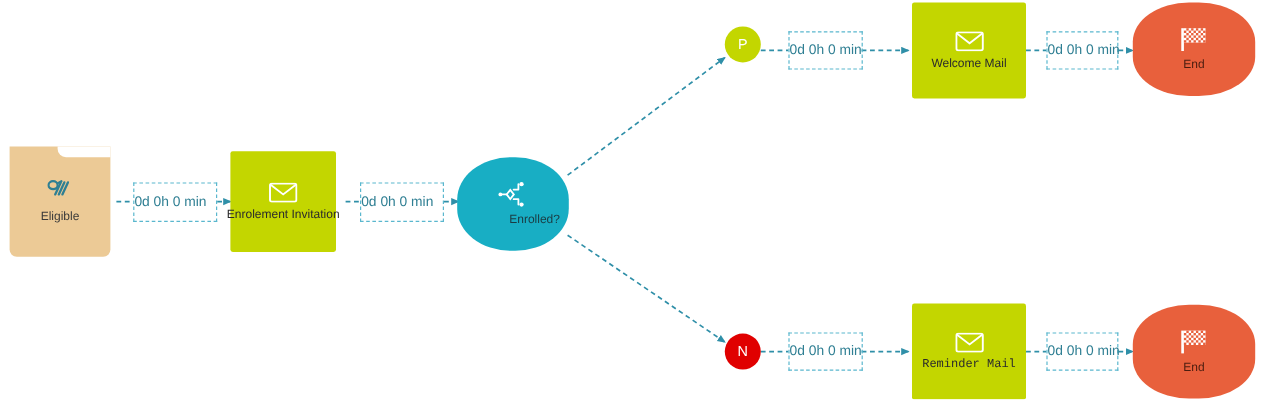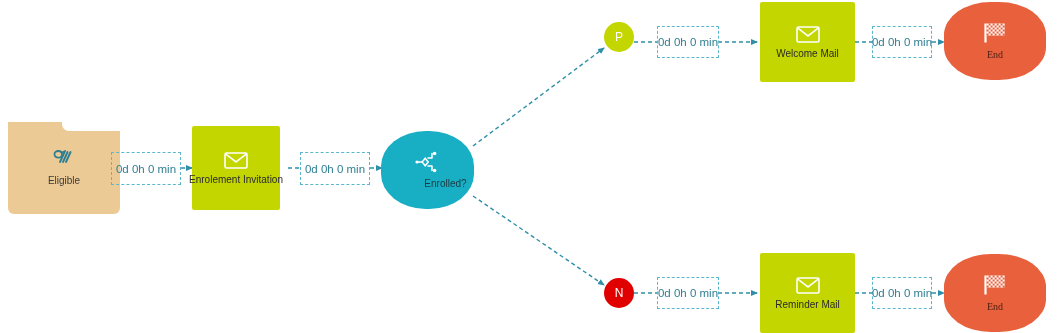--- a/index.html
+++ b/index.html
@@ -63,21 +63,20 @@
   .decision {
     background: #18aec4;
     border-radius: 48% / 45%;
   }
   .decision .node-label { color: #1b3b42; margin-left: 36px; }
 
   
   .end-node {
     background: #e8603c;
     border-radius: 46% / 42%;
-    font-family: Liberation Serif, serif;
   }
   .end-node .node-label { color: #4a1d10; }
 
   
   .circle {
     position: absolute;
     border-radius: 50%;
     display: flex;
     align-items: center;
     justify-content: center;
@@ -92,21 +91,21 @@
   }
 
   
   .delay {
     position: absolute;
     box-sizing: border-box;
     border: 1.5px dashed #5ab7ce;
     background: transparent;
     display: flex;
     align-items: center;
-    justify-content: center;
+    justify-content: flex-start;
   }
   .delay-label {
     font-size: 11.5px;
     color: #2f7f93;
     white-space: nowrap;
   }
 
   
   #links {
     position: absolute;
@@ -150,21 +149,21 @@
 
     <line x1="634" y1="293" x2="657" y2="293" stroke="#2f8fa8" stroke-width="1.4" stroke-dasharray="4,3"></line>
 
     <line x1="718" y1="293" x2="757" y2="293" stroke="#2f8fa8" stroke-width="1.4" stroke-dasharray="4,3" marker-end="url(#arrow)"></line>
 
     <line x1="855" y1="293" x2="872" y2="293" stroke="#2f8fa8" stroke-width="1.4" stroke-dasharray="4,3"></line>
 
     <line x1="932" y1="293" x2="944" y2="293" stroke="#2f8fa8" stroke-width="1.4" stroke-dasharray="4,3" marker-end="url(#arrow)"></line>
   </svg>
 
-  <div class="node folder" style="left:8px; top:122px; width:112px; height:92px;">
+  <div class="node folder" style="left:8px; top:122px; width:84px; height:92px;">
     <div class="folder-tab-cut"></div>
     <span class="node-icon">
       <svg width="26" height="20" viewBox="0 0 26 20" xmlns="http://www.w3.org/2000/svg">
         <path d="M3.5 4.2 C3.5 2.2 5.2 1 7.2 1 C9.4 1 11 2.4 11 4.4 C11 6.3 9.4 7.6 7.3 7.6 C5.2 7.6 3.5 6.3 3.5 4.6" fill="none" stroke="#2f7f93" stroke-width="1.8" stroke-linecap="round"></path>
         <path d="M11.2 2.6 L14.2 1.0" fill="none" stroke="#2f7f93" stroke-width="1.8" stroke-linecap="round"></path>
         <path d="M13.6 2.0 L9.0 12.0" fill="none" stroke="#2f7f93" stroke-width="1.9" stroke-linecap="round"></path>
         <path d="M16.6 2.0 L12.0 12.0" fill="none" stroke="#2f7f93" stroke-width="1.9" stroke-linecap="round"></path>
         <path d="M19.6 2.0 L15.0 12.0" fill="none" stroke="#2f7f93" stroke-width="1.9" stroke-linecap="round"></path>
       </svg>
     </span>
@@ -266,21 +265,21 @@
   </div>
 
   <div class="circle circle-n" style="left:604px; top:278px; width:30px; height:30px;">
     <span class="circle-letter">N</span>
   </div>
 
   <div class="delay" style="left:657px; top:277px; width:62px; height:32px;">
     <span class="delay-label">0d 0h 0 min</span>
   </div>
 
-  <div class="node box-green" style="left:760px; top:253px; width:95px; height:80px;">
+  <div class="node box-green" style="left:760px; top:253px; width:95px; height:80px;font-family:Liberation Mono, monospace;">
     <span class="node-icon">
       <svg width="24" height="17" viewBox="0 0 24 17" xmlns="http://www.w3.org/2000/svg">
         <rect x="1" y="1" width="22" height="15" rx="1.5" fill="none" stroke="#ffffff" stroke-width="1.6"></rect>
         <path d="M1.8 2.2 L12 10 L22.2 2.2" fill="none" stroke="#ffffff" stroke-width="1.6" stroke-linecap="round"></path>
       </svg>
     </span>
     <span class="node-label">Reminder Mail</span>
   </div>
 
   <div class="delay" style="left:872px; top:277px; width:60px; height:32px;">

